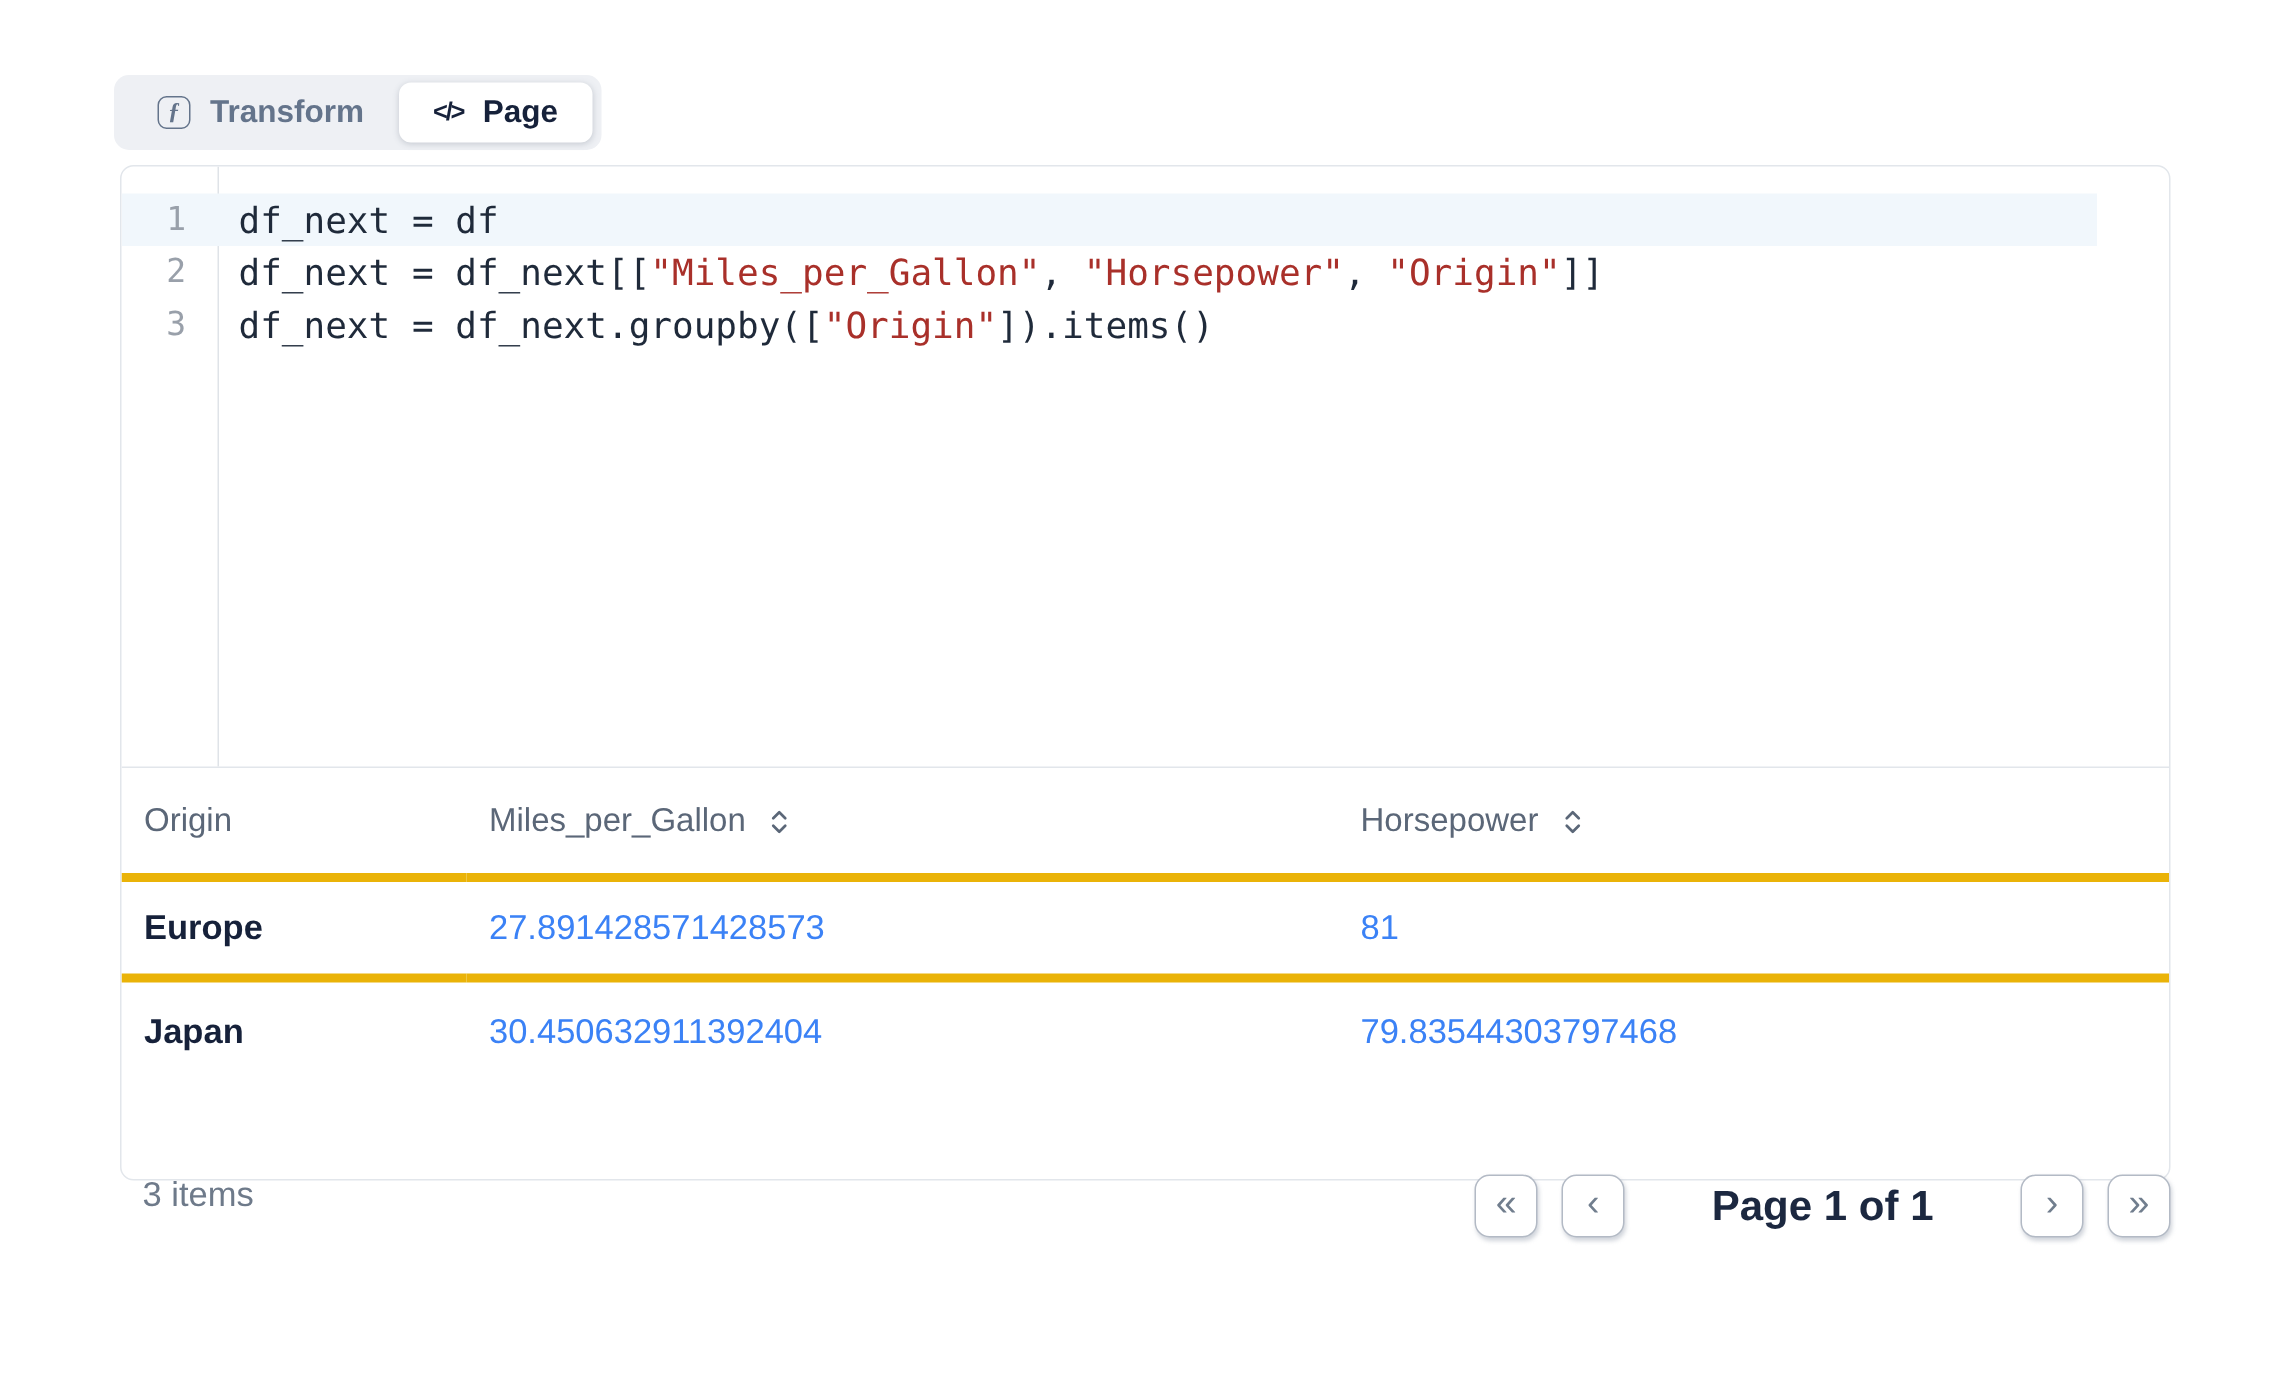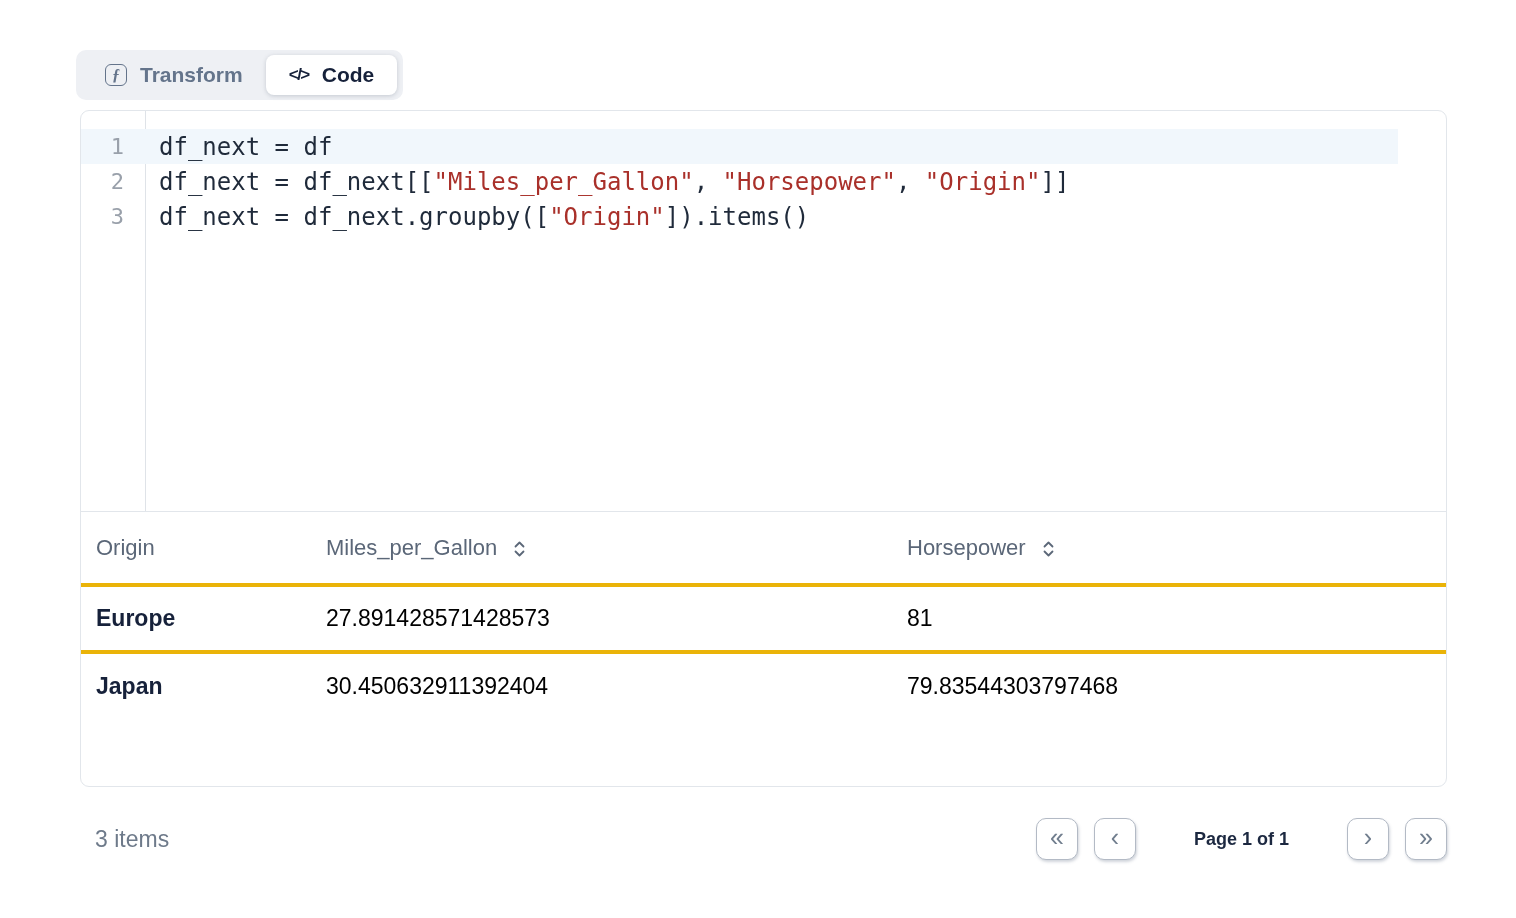--- a/index.html
+++ b/index.html
@@ -89,67 +89,67 @@
   .tok-plain { color: #1f2a3a; }
   .tok-string { color: #a9302a; }
 
   
   .data-table { width: 100%; border-collapse: collapse; }
   .data-table th {
     height: 73px; text-align: left; font-weight: 400;
     color: #5b6778; font-size: 22px; padding: 0 0 0 15px;
   }
   .th-inner { display: flex; align-items: center; gap: 15px; }
-  .data-table tbody tr { border-top: 4px solid #eab308; }
+  .data-table tbody tr { border-top: 6px solid #eab308; }
   .data-table td {
     height: 67px; padding-left: 15px;
-    color: #000000; font-size: 23px;
+    color: #3b82f6; font-size: 23px;
   }
   .data-table td.origin-cell { font-weight: 700; color: #16213a; }
   .sort-icon { display: inline-flex; margin-top: 2px; }
 
   
   .footer-bar {
-    position: absolute; left: 80px; top: 809px;
+    position: absolute; left: 80px; top: 783px;
     width: 1367px; height: 60px;
-    display: flex; align-items: center; justify-content: space-between;
+    display: flex; align-items: flex-start; justify-content: space-between;
   }
   .items-count { color: #6e7a8a; font-size: 23px; padding-left: 15px; }
   .pager { display: flex; align-items: center; }
   .pager-btn {
     width: 42px; height: 42px;
     border: 1px solid #b3bac5; border-radius: 10px;
     background: #ffffff;
     display: flex; align-items: center; justify-content: center;
     box-shadow: 1px 2px 3px rgba(150,160,175,0.45);
     cursor: pointer;
     padding: 0;
   }
   .pager-btn + .pager-btn { margin-left: 16px; }
   .pager-glyph {
     color: #717e8e; font-size: 25px; line-height: 1;
     padding-bottom: 4px;
   }
   .page-label {
     margin: 0 58px;
-    font-size: 18px; font-weight: 600; color: #1c2840;
+    font-size: 28px; font-weight: 600; color: #1c2840;
     white-space: nowrap;
   }
 </style>
 </head>
 <body>
 
 <div class="tab-bar">
   <div class="tab tab-transform">
     <span class="fn-icon">ƒ</span>
     <span>Transform</span>
   </div>
   <div class="tab tab-code">
     <span class="code-glyph">&lt;/&gt;</span>
-    <span>Code</span>
+    <span>Page</span>
   </div>
 </div>
 
 <div class="panel">
 
   <div class="code-area">
     <div class="gutter-rail"></div>
     <div>
         <div class="code-line active">
           <span class="line-number">1</span>

